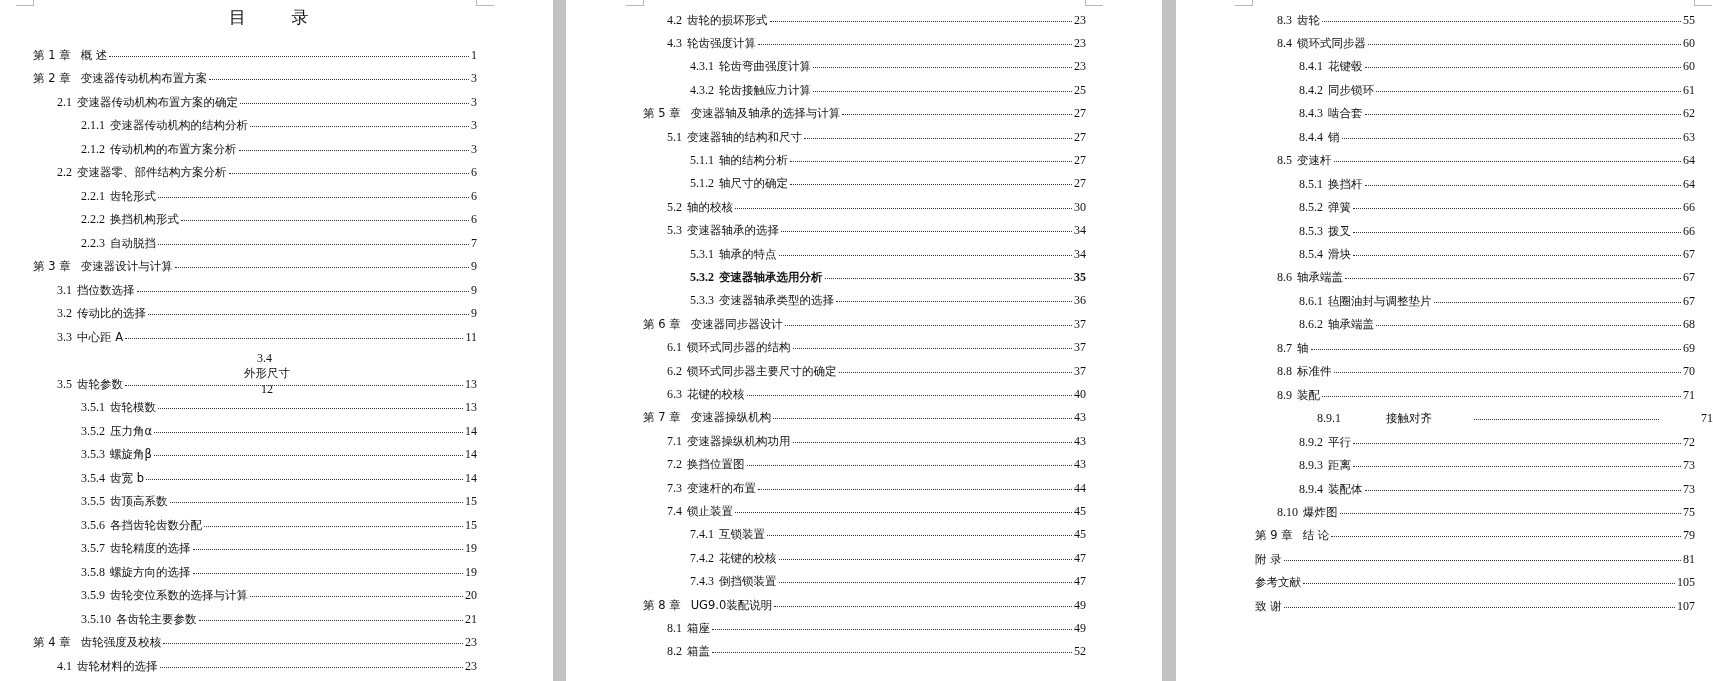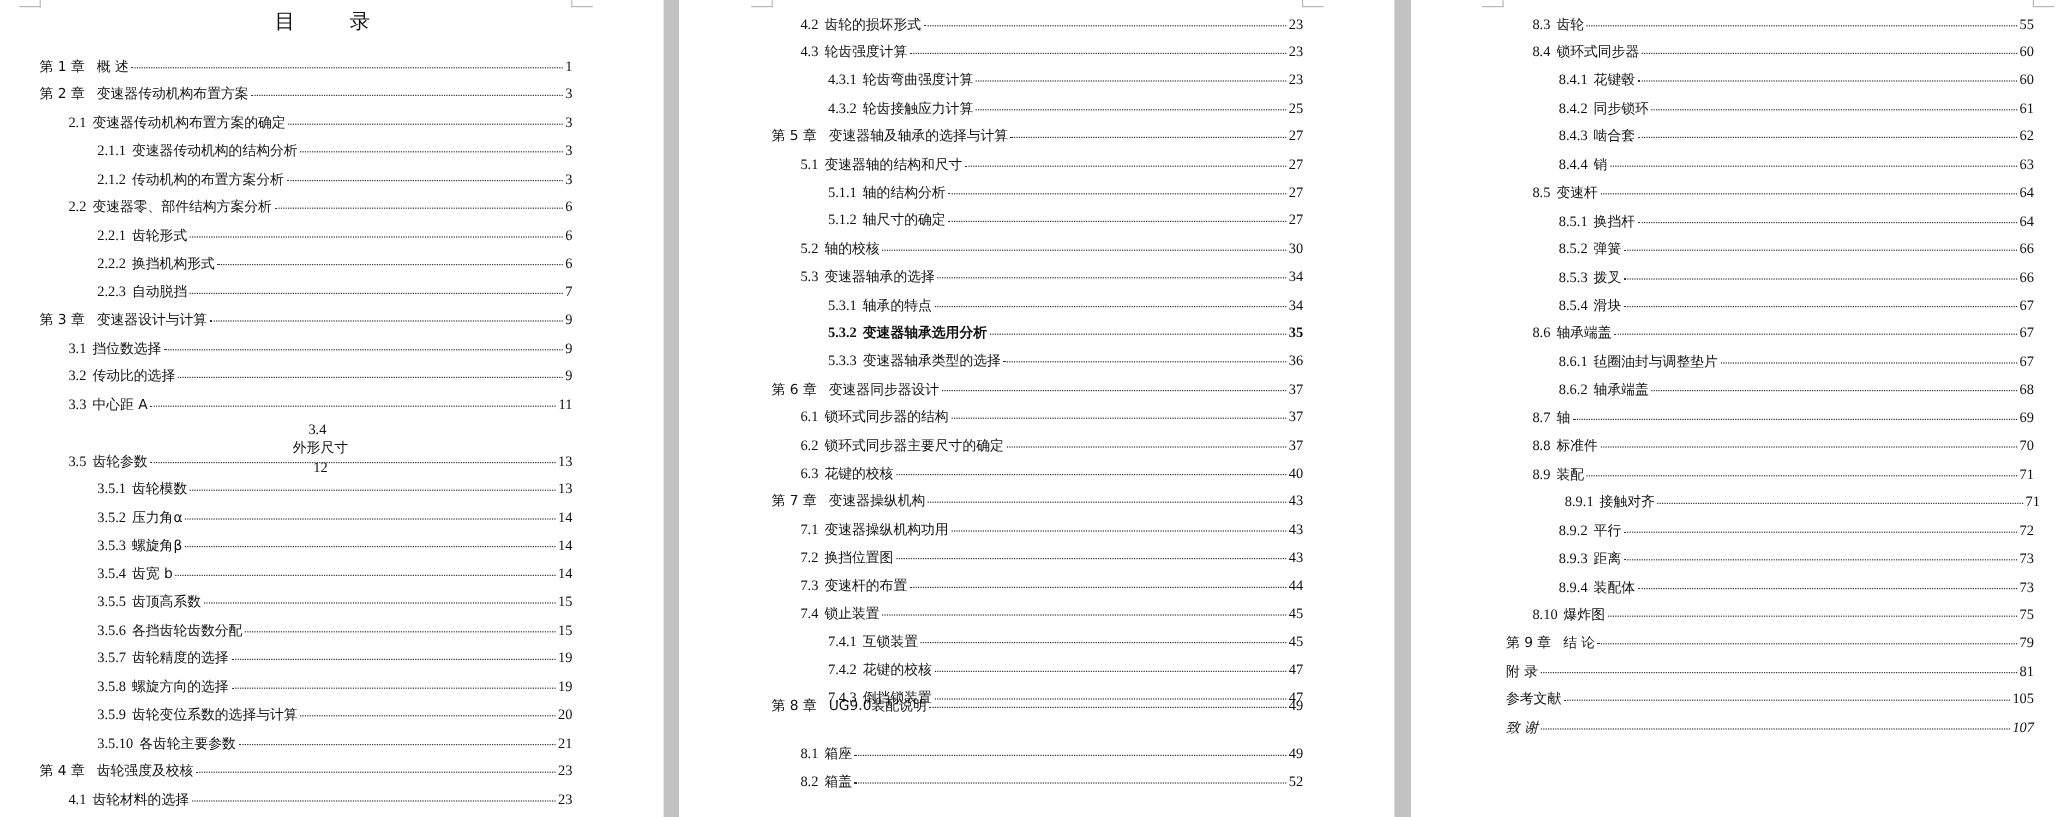--- a/index.html
+++ b/index.html
@@ -340,21 +340,21 @@
         <span class="label">花键的校核</span>
         <span class="dots"></span>
         <span class="pg">47</span>
       </div>
       <div class="row" style="left: 124px; width: 396px; top: 571.6px;">
         <span class="num">7.4.3</span>
         <span class="label">倒挡锁装置</span>
         <span class="dots"></span>
         <span class="pg">47</span>
       </div>
-      <div class="row" style="left: 77px; width: 443px; top: 578px;">
+      <div class="row" style="left: 77px; width: 443px; top: 595px;">
         <span class="chap-pre">第 8 章</span>
         <span class="label">UG9.0装配说明</span>
         <span class="dots"></span>
         <span class="pg">49</span>
       </div>
       <div class="row" style="left: 101px; width: 419px; top: 618.4px;">
         <span class="num">8.1</span>
         <span class="label">箱座</span>
         <span class="dots"></span>
         <span class="pg">49</span>
@@ -468,21 +468,21 @@
         <span class="label">标准件</span>
         <span class="dots"></span>
         <span class="pg">70</span>
       </div>
       <div class="row" style="left: 101px; width: 418px; top: 385.2px;">
         <span class="num">8.9</span>
         <span class="label">装配</span>
         <span class="dots"></span>
         <span class="pg">71</span>
       </div>
-      <div class="row" style="left: 128px; width: 396px; top: 408.65px;">
+      <div class="row" style="left: 141px; width: 396px; top: 408.65px; gap: 40px;">
         <span class="num">8.9.1</span>
         <span class="label">接触对齐</span>
         <span class="dots"></span>
         <span class="pg">71</span>
       </div>
       <div class="row" style="left: 123px; width: 396px; top: 432.1px;">
         <span class="num">8.9.2</span>
         <span class="label">平行</span>
         <span class="dots"></span>
         <span class="pg">72</span>
@@ -514,19 +514,19 @@
       <div class="row" style="left: 79px; width: 440px; top: 549.35px;">
         <span class="label">附   录</span>
         <span class="dots"></span>
         <span class="pg">81</span>
       </div>
       <div class="row" style="left: 79px; width: 440px; top: 572.8px;">
         <span class="label">参考文献</span>
         <span class="dots"></span>
         <span class="pg">105</span>
       </div>
-      <div class="row" style="left: 79px; width: 440px; top: 596.25px; font-style: italic;">
+      <div class="row" style="left: 79px; width: 440px; top: 596.25px;">
         <span class="label">致   谢</span>
         <span class="dots"></span>
         <span class="pg">107</span>
       </div>
     </div>
 </div>
 
 </body></html>

